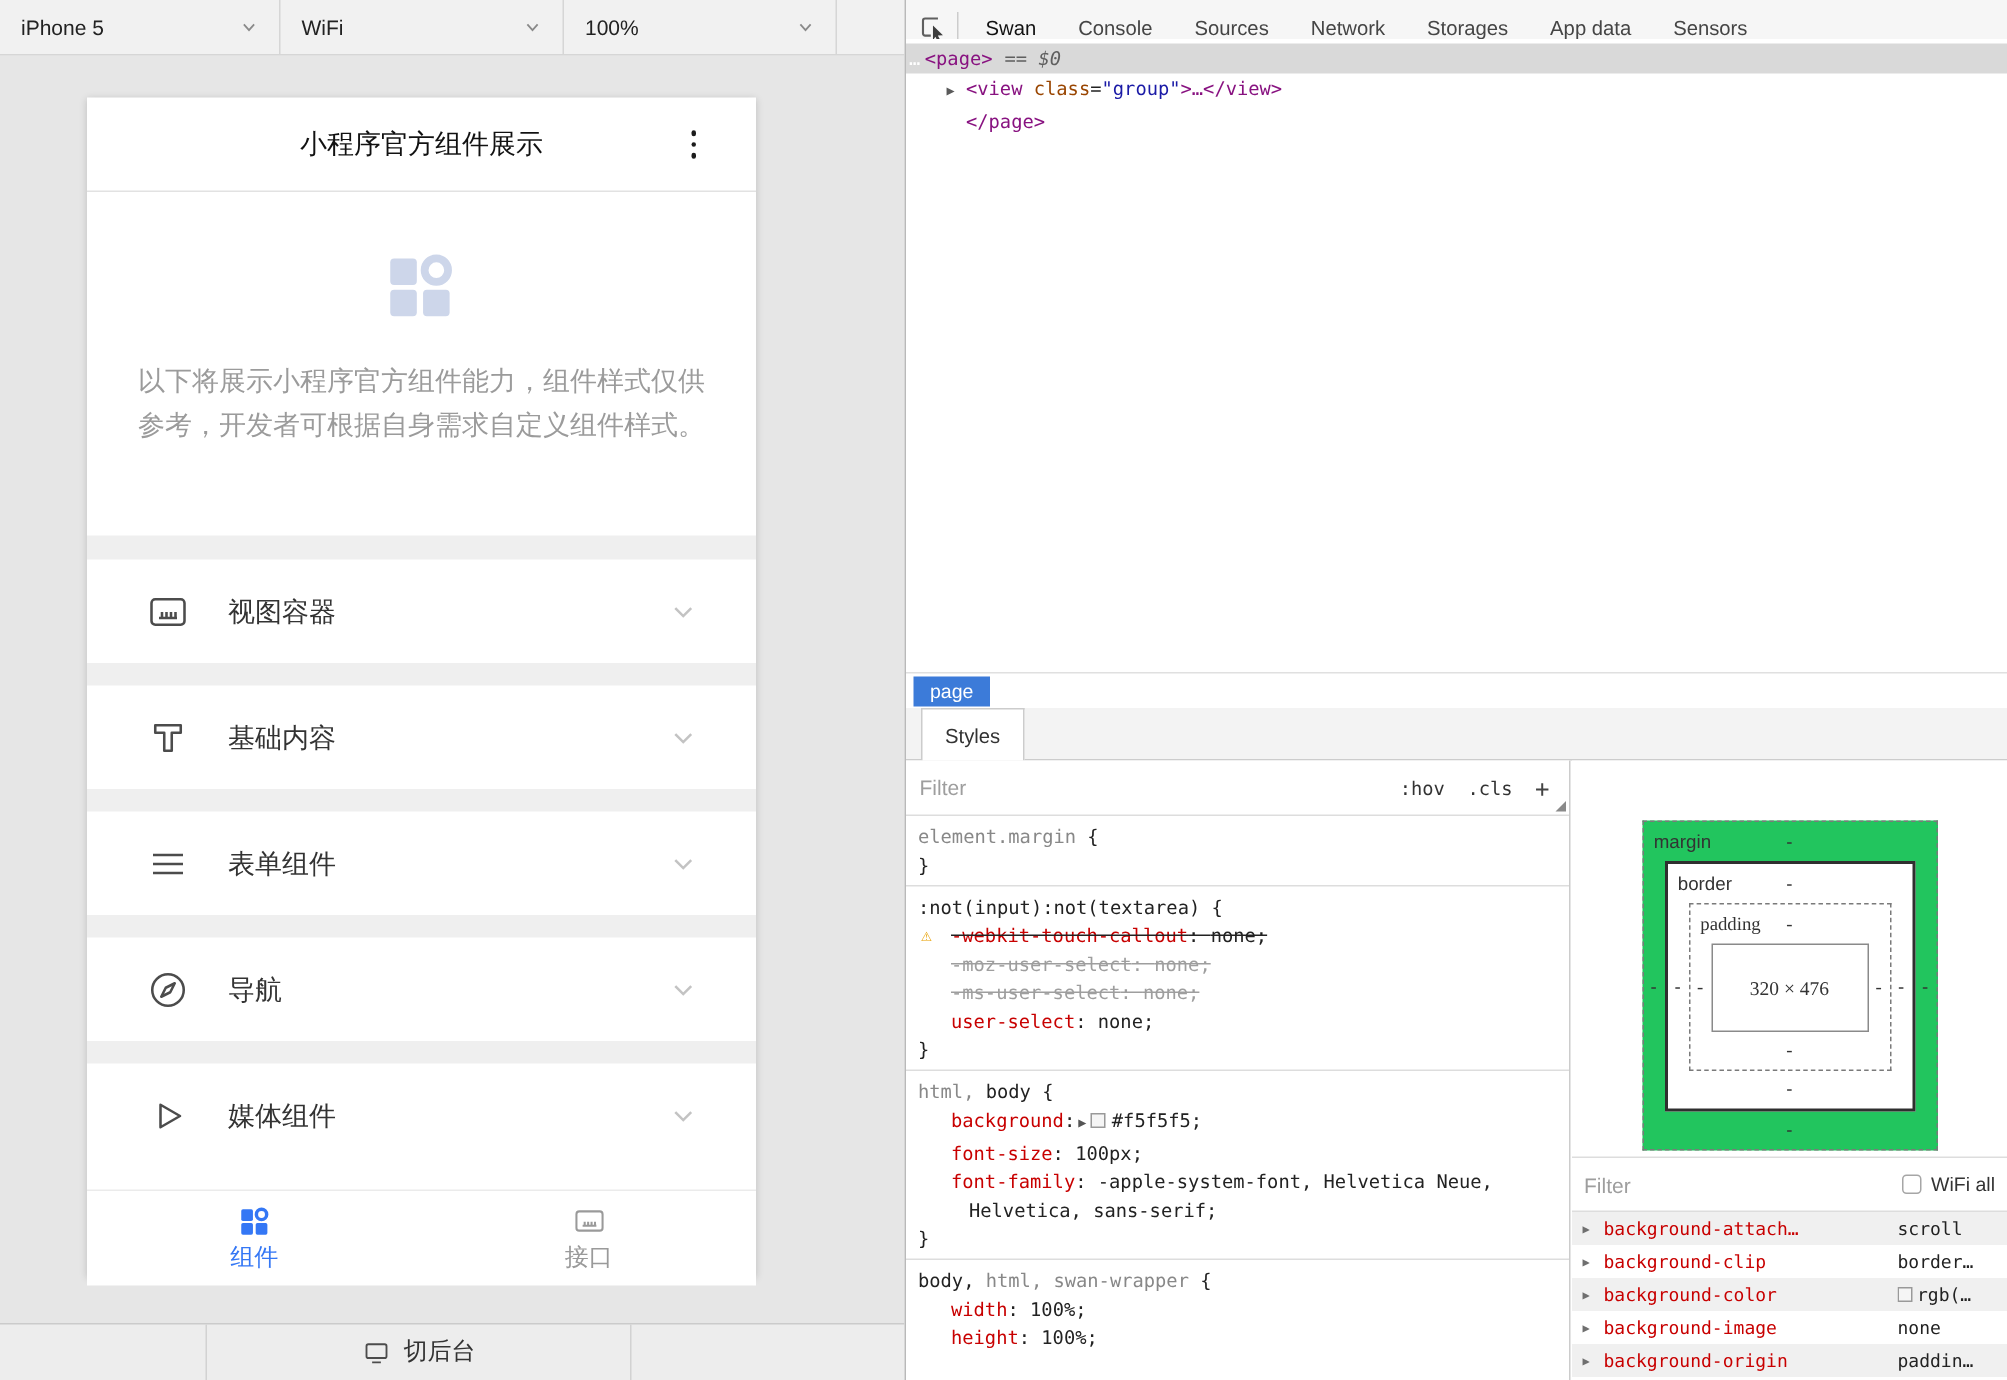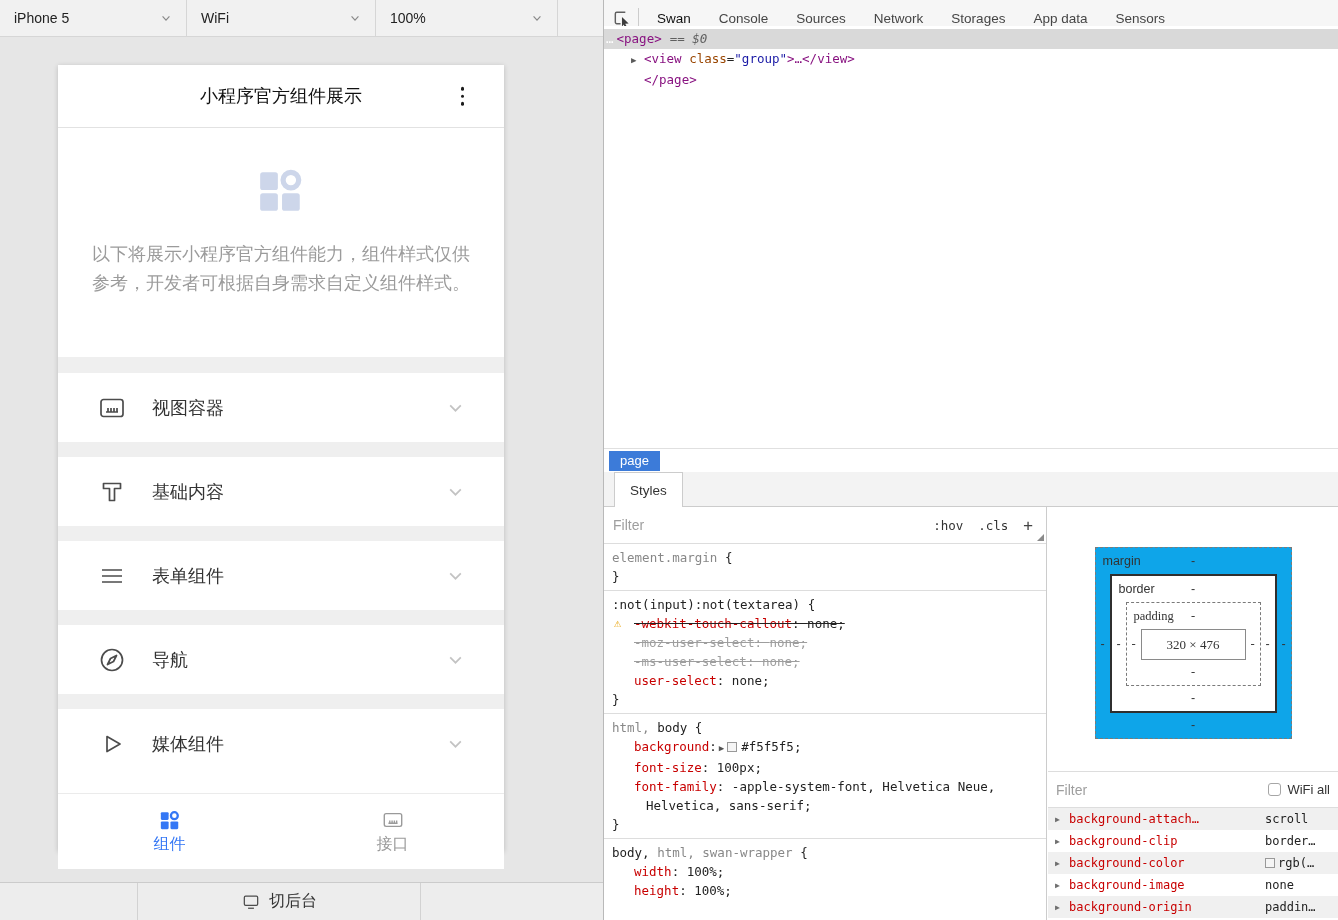--- a/index.html
+++ b/index.html
@@ -29,21 +29,21 @@
   .sec-row { height:69px; background:#fff; display:flex; align-items:center; padding:0 40px; }
   .sec-row.first { margin-top:16px; }
   .sec-row + .sec-row { margin-top:15px; }
   .sec-icon { width:28px; height:28px; margin-right:26px; flex:none; }
   .sec-icon svg { width:28px; height:28px; display:block; }
   .sec-icon * { fill:none; stroke:#4c4c4c; stroke-width:1.7; }
   .sec-label { flex:1; font-size:18px; color:#333; }
   .sec-chev { width:17px; height:17px; }
   .sec-chev polyline { fill:none; stroke:#c3c3c3; stroke-width:1.6; }
 
-  .app-tabbar { height:76px; flex:none; border-top:1px solid #ebebeb; display:flex; margin-top:15px; background:#fff; }
+  .app-tabbar { height:64px; flex:none; border-top:1px solid #ebebeb; display:flex; margin-top:15px; background:#fff; }
   .app-tab { flex:1; display:flex; flex-direction:column; align-items:center; justify-content:center; gap:3px; cursor:pointer; }
   .app-tab .tab-label { font-size:16px; }
   .app-tab.active .tab-label { color:#3477f5; }
   .app-tab.inactive .tab-label { color:#9a9a9a; }
 
   .sim-bottombar { position:absolute; left:0; right:0; bottom:0; height:38px; background:#ededed; border-top:1px solid #cbcbcb; display:flex; }
   .bb-sec { border-right:1px solid #d2d2d2; height:100%; }
   .bb-left { width:138px; }
   .bb-mid { width:283px; display:flex; align-items:center; justify-content:center; gap:8px; font-size:16px; color:#333; cursor:pointer; }
   .bb-right { flex:1; border-right:none; }
@@ -97,21 +97,21 @@
   .val-arrow { color:#555; font-size:9px; margin-left:2px; }
 
   .right-col { position:absolute; top:507px; left:444px; right:0; bottom:0; background:#fff; }
   .boxmodel-area { height:265px; border-bottom:1px solid #ddd; padding-top:40px; display:flex; justify-content:center; align-items:flex-start; font-size:12.5px; color:#333; }
   .bm { display:flex; flex-direction:column; }
   .bm-top { height:26px; position:relative; text-align:center; line-height:26px; flex:none; }
   .bm-label { position:absolute; left:7px; top:0; }
   .bm-bot { height:25px; text-align:center; line-height:25px; flex:none; }
   .bm-mid { flex:1; display:flex; align-items:stretch; min-height:0; }
   .bm-side { width:14px; text-align:center; display:flex; align-items:center; justify-content:center; flex:none; }
-  .bm-margin { width:197px; height:192px; background:#0ea5e9; border:1px dashed #7a7a7a; }
+  .bm-margin { width:197px; height:220px; background:#22c55e; border:1px dashed #7a7a7a; }
   .bm-border { flex:1; background:#fff; border:2px solid #2f2f2f; display:flex; flex-direction:column; }
   .bm-padding { flex:1; border:1px dashed #7a7a7a; background:#fff; display:flex; flex-direction:column;font-family:Liberation Serif, serif; }
   .bm-content { flex:1; border:1px solid #8a8a8a; background:#fff; display:flex; align-items:center; justify-content:center; font-size:13px; }
 
   .computed-filter { height:36px; border-bottom:1px solid #ddd; display:flex; align-items:center; padding:0 8px; gap:6px; }
   .checkbox { width:13px; height:13px; border:1px solid #a6a6a6; border-radius:3px; background:#fff; flex:none; cursor:pointer; }
   .showall-label { font-size:13px; color:#333; white-space:nowrap; cursor:pointer; }
   .computed-rows { font-family:"DejaVu Sans Mono",monospace; font-size:12px; }
   .c-row { height:22px; display:flex; align-items:center; padding-left:7px; cursor:pointer; }
   .c-row:nth-child(odd) { background:#f0f0f0; }

